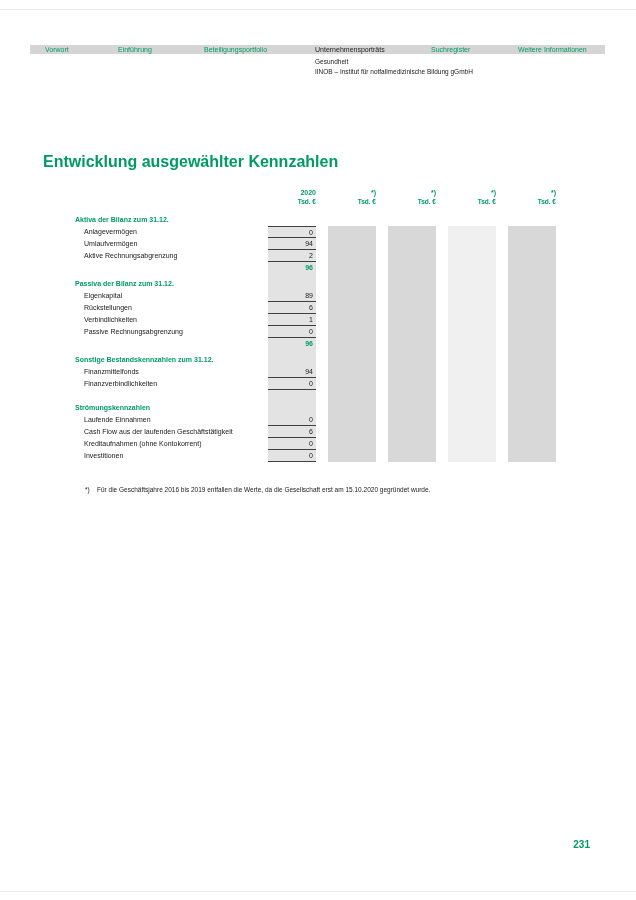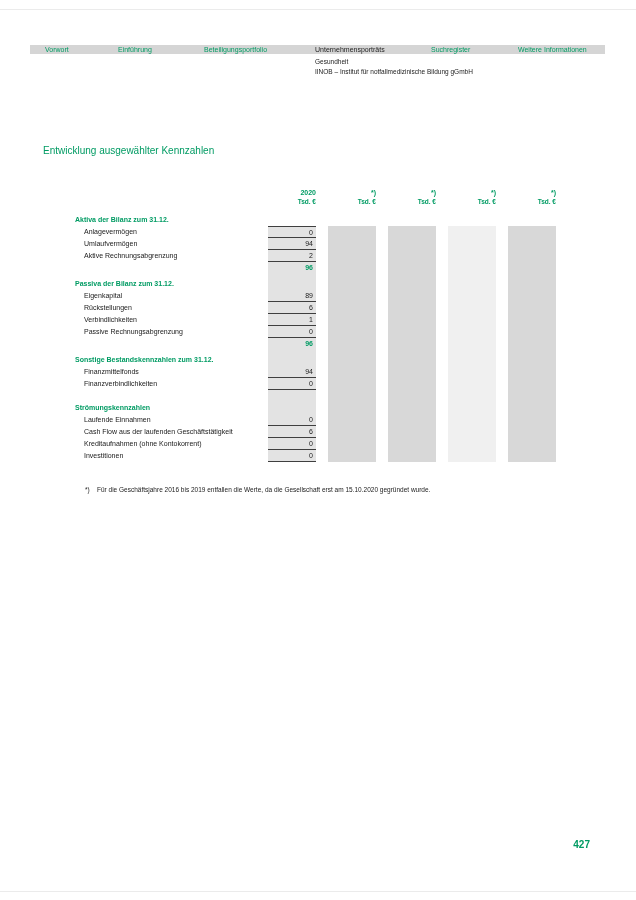--- a/index.html
+++ b/index.html
@@ -34,22 +34,22 @@
   .nav-item.active{color:#222222;}
 
   
   .breadcrumb{
     position:absolute;left:315px;top:57px;
     font-size:6.5px;line-height:10px;color:#222222;white-space:nowrap;
   }
 
   
   .page-title{
-    position:absolute;left:43px;top:145px;
-    font-size:10px;font-weight:normal;color:var(--accent);
+    position:absolute;left:43px;top:153px;
+    font-size:16px;font-weight:bold;color:var(--accent);
   }
 
   
   .kpi-table{position:absolute;left:75px;top:188px;width:481px;}
   .col-heads{display:flex;margin-left:193px;}
   .col-head{width:48px;margin-left:12px;text-align:right;}
   .col-head:first-child{margin-left:0;}
   .col-year{font-size:7px;font-weight:bold;color:var(--accent);line-height:9px;}
   .col-unit{font-size:6.5px;font-weight:bold;color:var(--accent);line-height:9px;}
 
@@ -211,13 +211,13 @@
         <div class="tvalue">0</div>
       </div>
     </div>
 </div>
 
 <div class="footnote">
   <span class="mark">*)</span>
   <span>Für die Geschäftsjahre 2016 bis 2019 entfallen die Werte, da die Gesellschaft erst am 15.10.2020 gegründet wurde.</span>
 </div>
 
-<div class="page-number">427</div>
+<div class="page-number">231</div>
 
 </body></html>

